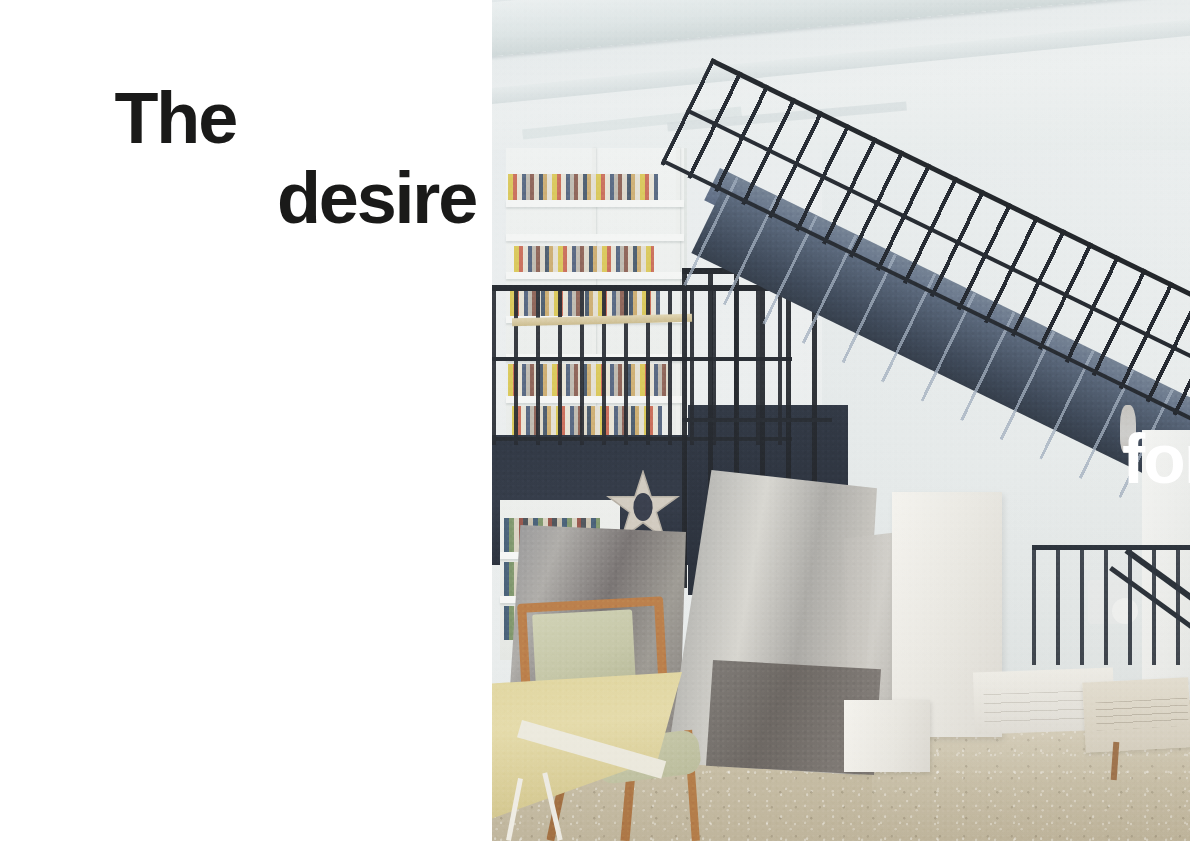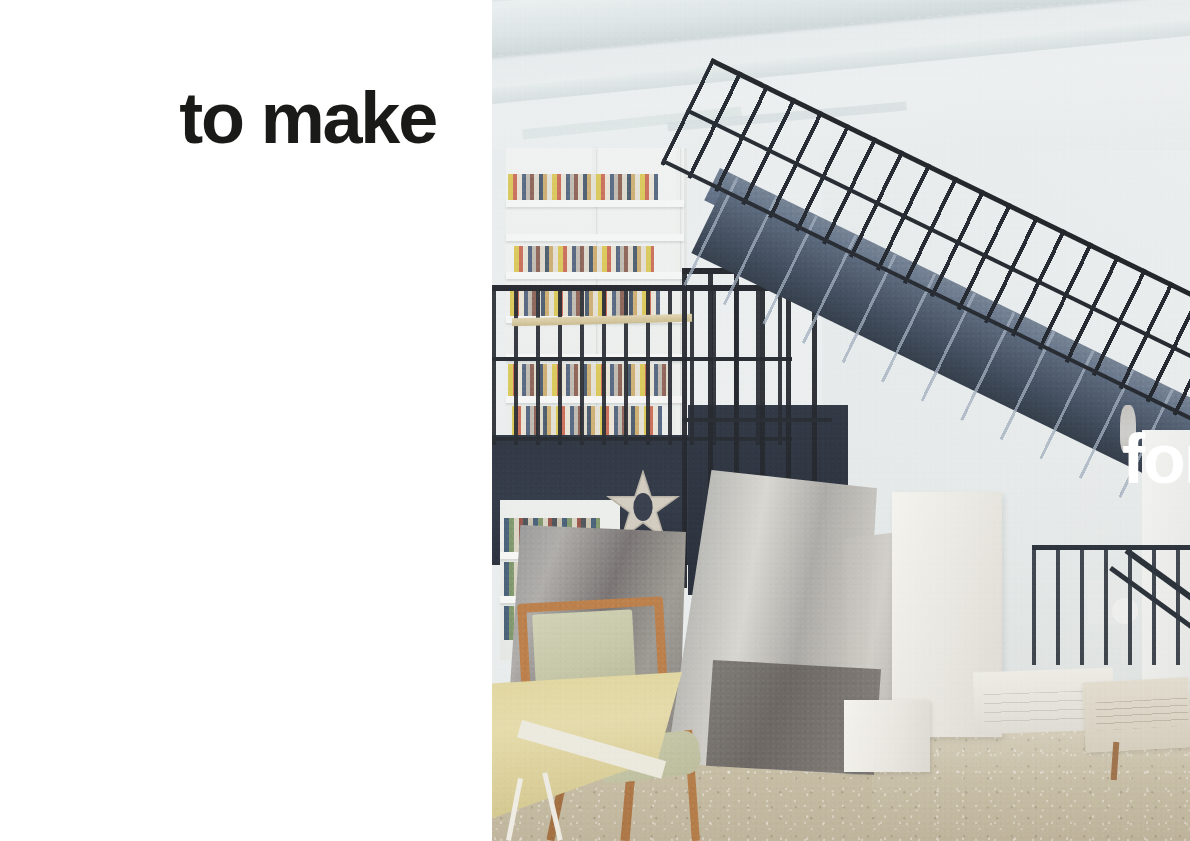--- a/index.html
+++ b/index.html
@@ -491,21 +491,22 @@
   }
   .word-forms { left: 630px; top: 424px; }
 </style>
 </head>
 <body>
 
 <div class="page">
 
   <div class="headline-panel">
     <div class="headline">
-      <span class="ln ln-3">to make</span>
+      <span class="ln ln-1">The</span>
+      <span class="ln ln-2">desire</span>
     </div>
   </div>
 
   <div class="photo">
     <div class="photo-scene">
 
       <div class="layer back-wall"></div>
       <div class="layer wall-right"></div>
       <div class="layer ceiling"></div>
       <div class="layer ceiling-beam"></div>

